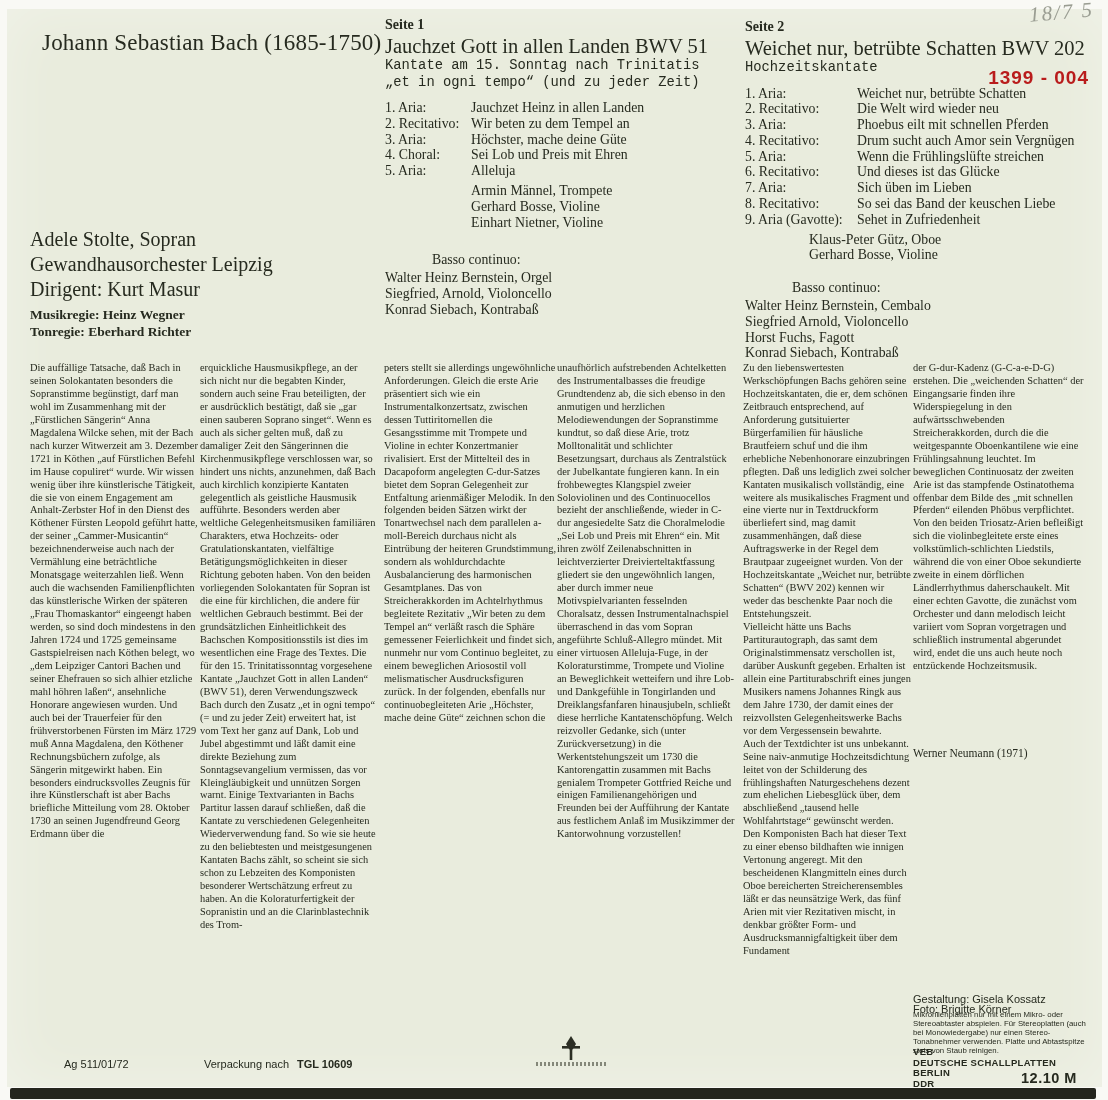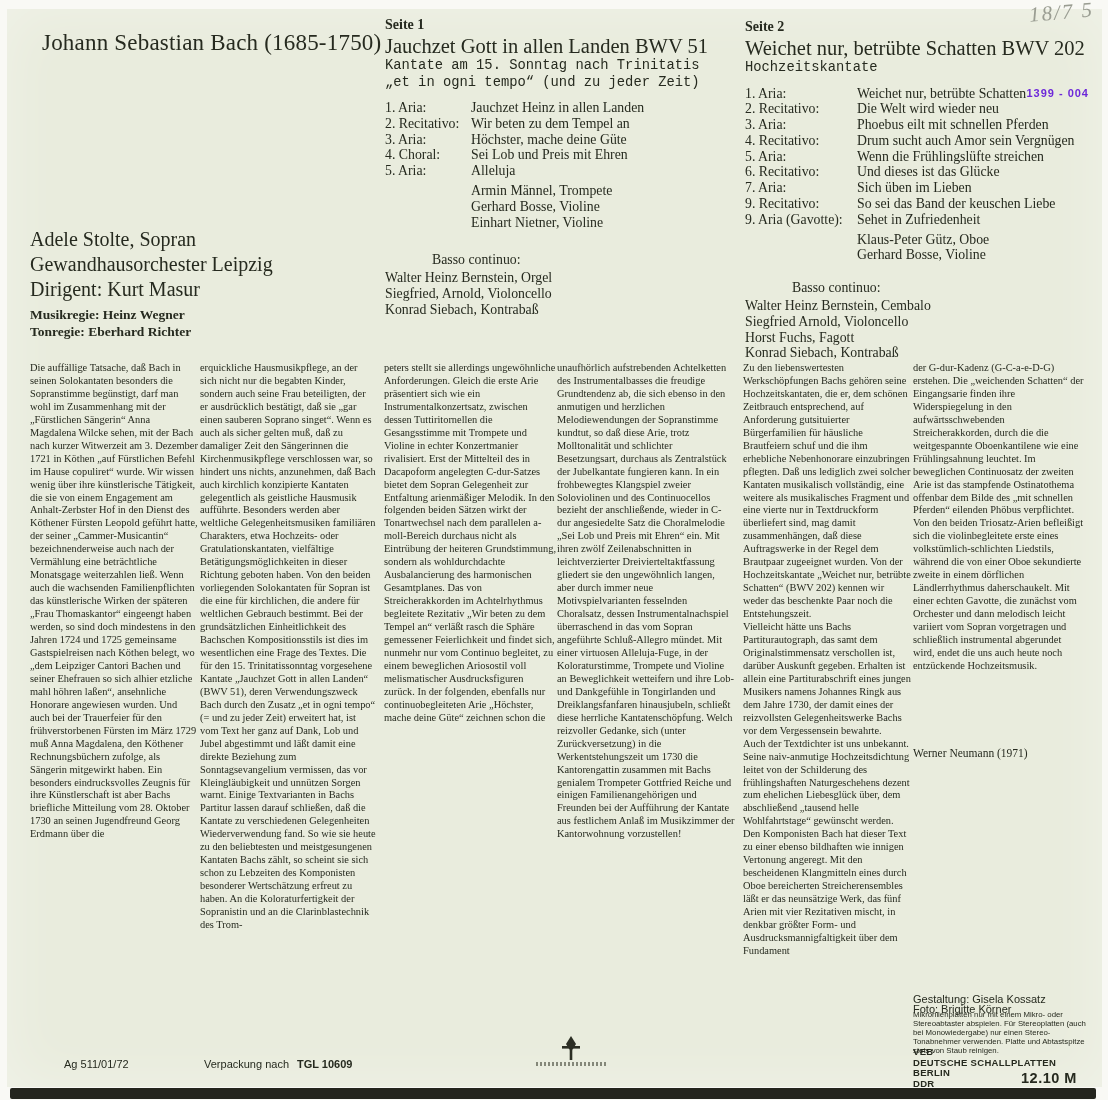--- a/index.html
+++ b/index.html
@@ -20,27 +20,27 @@
   .side-label{font-size:14px;font-weight:bold;}
   .work-title{font-size:20.5px;margin-top:2px;white-space:nowrap;}
   .work-sub{font-size:13.8px;line-height:16.5px;font-family:Liberation Mono, monospace;}
   .movements{margin-top:9px;font-size:13.8px;line-height:15.8px;}
   .mrow{display:flex;}
   .side1 .mlabel{flex:0 0 86px;}
   .side2 .mlabel{flex:0 0 112px;}
   .mtitle{flex:1;}
   .soloists{font-size:13.8px;line-height:15.8px;margin-top:4px;}
   .side1 .soloists{margin-left:86px;}
-  .side2 .soloists{margin-left:112px;}
+  .side2 .soloists{margin-left:64px;}
   .continuo{font-size:13.8px;line-height:15.8px;}
   .side1 .continuo{margin-top:22px;}
   .side2 .continuo{margin-top:17px;}
   .continuo-label{margin-bottom:2px;margin-left:47px;}
   .catalog-no{position:absolute;right:4px;top:48px;font-family:"Liberation Sans",sans-serif;
-              font-weight:bold;font-size:11px;letter-spacing:1px;color:#6d28d9;margin-top:20px;}
+              font-weight:bold;font-size:19px;letter-spacing:1px;color:#b91c1c;}
   .hand-note{right:14px;top:0px;font-size:21px;font-style:italic;color:#9a9d92;
              transform:rotate(-5deg);letter-spacing:2px;}
   
   .bodycol{top:362px;font-size:10.4px;line-height:12.95px;text-align:left;white-space:pre-line;}
   .c1{left:30px;width:168px;}
   .c2{left:200px;width:176px;}
   .c3{left:384px;width:172px;}
   .c4{left:557px;width:178px;}
   .c5{left:743px;width:168px;}
   .c6{left:913px;width:172px;}
@@ -147,21 +147,21 @@
         </div>
         <div class="mrow">
           <span class="mlabel">6. Recitativo:</span>
           <span class="mtitle">Und dieses ist das Glücke</span>
         </div>
         <div class="mrow">
           <span class="mlabel">7. Aria:</span>
           <span class="mtitle">Sich üben im Lieben</span>
         </div>
         <div class="mrow">
-          <span class="mlabel">9. Recitativo:</span>
+          <span class="mlabel">8. Recitativo:</span>
           <span class="mtitle">So sei das Band der keuschen Liebe</span>
         </div>
         <div class="mrow">
           <span class="mlabel">9. Aria (Gavotte):</span>
           <span class="mtitle">Sehet in Zufriedenheit</span>
         </div>
       </div>
     <div class="soloists">
         <div class="line">Klaus-Peter Gütz, Oboe</div>
         <div class="line">Gerhard Bosse, Violine</div>

